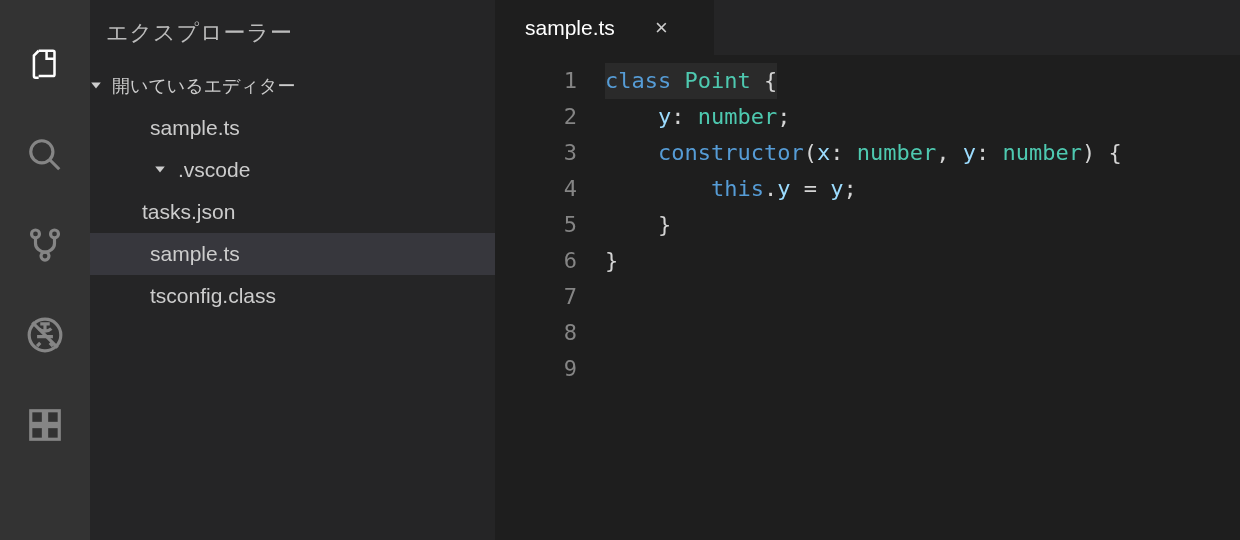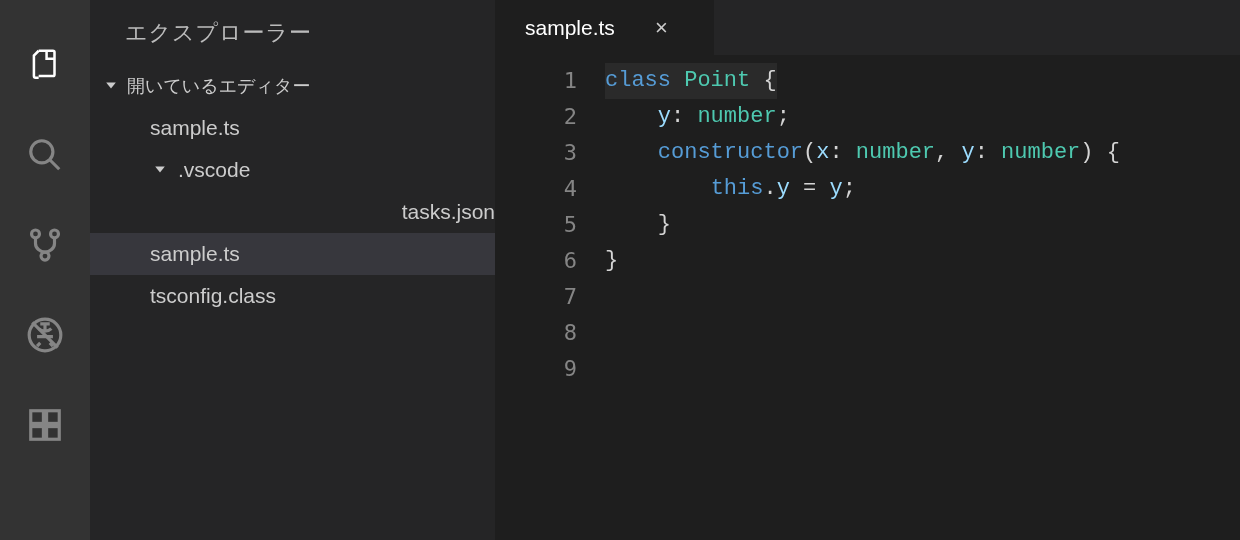--- a/index.html
+++ b/index.html
@@ -37,45 +37,44 @@
   .sidebar {
     width: 405px;
     background: #252526;
     display: flex;
     flex-direction: column;
   }
   .sidebar-title {
     height: 65px;
     display: flex;
     align-items: center;
-    padding-left: 35px;
+    padding-left: 16px;
     font-size: 22px;
     color: #bbbbbb;
     letter-spacing: 1px;
   }
   .section-header {
     height: 42px;
     display: flex;
     align-items: center;
-    padding-left: 15px;
     font-size: 18px;
     color: #cccccc;
     cursor: pointer;
   }
   .section-header .chev { width: 12px; margin-right: 10px; }
   .tree-item {
     height: 42px;
     display: flex;
     align-items: center;
     font-size: 21px;
     color: #cccccc;
     cursor: pointer;
   }
   .tree-item.depth1 { padding-left: 60px; }
-  .tree-item.depth2 { padding-left: 80px; justify-content: flex-end; }
+  .tree-item.depth2 { padding-left: 52px; }
   .tree-item.folder { padding-left: 64px; }
   .tree-item.folder .chev { width: 12px; margin-right: 12px; }
   .tree-item.selected { background: #37373d; }
 
   .editor-area {
     flex: 1;
     background: #1e1e1e;
     display: flex;
     flex-direction: column;
   }
@@ -109,21 +108,21 @@
   .gutter {
     width: 110px;
     text-align: right;
     color: #858585;
     padding-right: 28px;
   }
   .gutter div, .code-lines .line {
     height: 36px;
     line-height: 36px;
   }
-  .code-lines { flex: 1; color: #d4d4d4; font-family: Liberation Mono, monospace; }
+  .code-lines { flex: 1; color: #d4d4d4; }
   .code-lines .line { white-space: pre; }
   .current-line { background: #2a2a2a; display: inline-block; min-width: 160px; }
   .kw { color: #569cd6; }
   .type { color: #4ec9b0; }
   .id { color: #9cdcfe; }
   .pun { color: #d4d4d4; }
   .num { color: #b5cea8; }
   .chev svg { width: 12px; height: 12px; display:block; }
 </style>
 </head>

